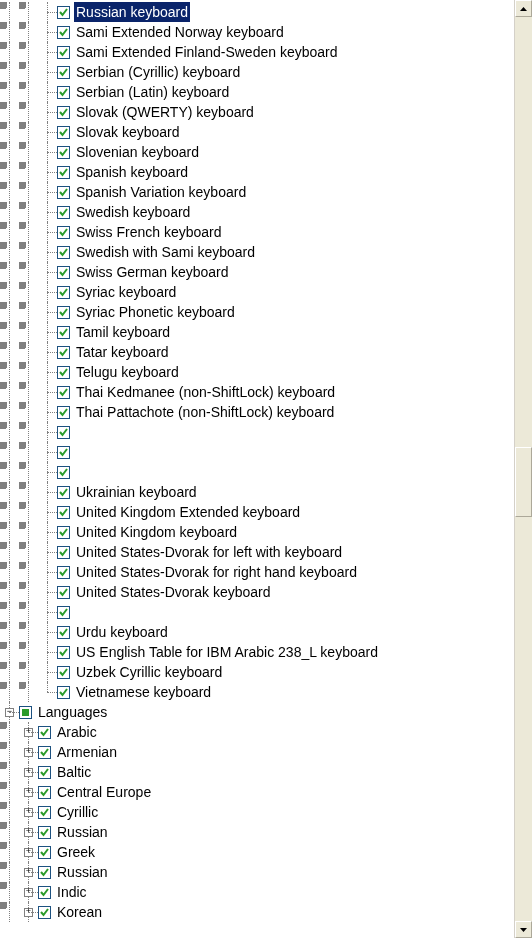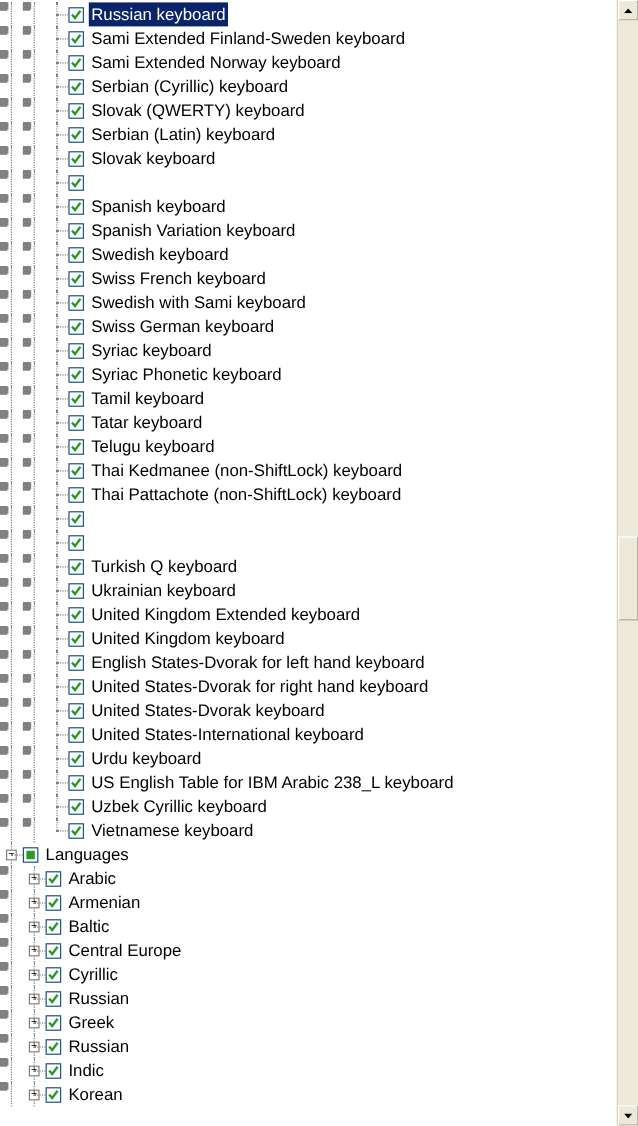--- a/index.html
+++ b/index.html
@@ -187,86 +187,87 @@
       </div>
       <div class="row">
         <span class="conn v"></span>
         <span class="conn v"></span>
         <span class="conn tee"></span>
         <span class="checkbox checked">
           <svg width="11" height="11" viewBox="0 0 11 11">
             <path d="M2 5 L4.5 8 L9 2" stroke="#2a9b2a" stroke-width="2" fill="none"></path>
           </svg>
         </span>
+        <span class="label">Sami Extended Norway keyboard</span>
+      </div>
+      <div class="row">
+        <span class="conn v"></span>
+        <span class="conn v"></span>
+        <span class="conn tee"></span>
+        <span class="checkbox checked">
+          <svg width="11" height="11" viewBox="0 0 11 11">
+            <path d="M2 5 L4.5 8 L9 2" stroke="#2a9b2a" stroke-width="2" fill="none"></path>
+          </svg>
+        </span>
         <span class="label">Sami Extended Finland-Sweden keyboard</span>
       </div>
       <div class="row">
         <span class="conn v"></span>
         <span class="conn v"></span>
         <span class="conn tee"></span>
         <span class="checkbox checked">
           <svg width="11" height="11" viewBox="0 0 11 11">
             <path d="M2 5 L4.5 8 L9 2" stroke="#2a9b2a" stroke-width="2" fill="none"></path>
           </svg>
         </span>
-        <span class="label">Sami Extended Norway keyboard</span>
-      </div>
-      <div class="row">
-        <span class="conn v"></span>
-        <span class="conn v"></span>
-        <span class="conn tee"></span>
-        <span class="checkbox checked">
-          <svg width="11" height="11" viewBox="0 0 11 11">
-            <path d="M2 5 L4.5 8 L9 2" stroke="#2a9b2a" stroke-width="2" fill="none"></path>
-          </svg>
-        </span>
         <span class="label">Serbian (Cyrillic) keyboard</span>
       </div>
       <div class="row">
         <span class="conn v"></span>
         <span class="conn v"></span>
         <span class="conn tee"></span>
         <span class="checkbox checked">
           <svg width="11" height="11" viewBox="0 0 11 11">
             <path d="M2 5 L4.5 8 L9 2" stroke="#2a9b2a" stroke-width="2" fill="none"></path>
           </svg>
         </span>
+        <span class="label">Serbian (Latin) keyboard</span>
+      </div>
+      <div class="row">
+        <span class="conn v"></span>
+        <span class="conn v"></span>
+        <span class="conn tee"></span>
+        <span class="checkbox checked">
+          <svg width="11" height="11" viewBox="0 0 11 11">
+            <path d="M2 5 L4.5 8 L9 2" stroke="#2a9b2a" stroke-width="2" fill="none"></path>
+          </svg>
+        </span>
         <span class="label">Slovak (QWERTY) keyboard</span>
       </div>
       <div class="row">
         <span class="conn v"></span>
         <span class="conn v"></span>
         <span class="conn tee"></span>
         <span class="checkbox checked">
           <svg width="11" height="11" viewBox="0 0 11 11">
             <path d="M2 5 L4.5 8 L9 2" stroke="#2a9b2a" stroke-width="2" fill="none"></path>
           </svg>
         </span>
-        <span class="label">Serbian (Latin) keyboard</span>
-      </div>
-      <div class="row">
-        <span class="conn v"></span>
-        <span class="conn v"></span>
-        <span class="conn tee"></span>
-        <span class="checkbox checked">
-          <svg width="11" height="11" viewBox="0 0 11 11">
-            <path d="M2 5 L4.5 8 L9 2" stroke="#2a9b2a" stroke-width="2" fill="none"></path>
-          </svg>
-        </span>
         <span class="label">Slovak keyboard</span>
       </div>
       <div class="row">
         <span class="conn v"></span>
         <span class="conn v"></span>
         <span class="conn tee"></span>
         <span class="checkbox checked">
           <svg width="11" height="11" viewBox="0 0 11 11">
             <path d="M2 5 L4.5 8 L9 2" stroke="#2a9b2a" stroke-width="2" fill="none"></path>
           </svg>
         </span>
+        <span class="label">Slovenian keyboard</span>
       </div>
       <div class="row">
         <span class="conn v"></span>
         <span class="conn v"></span>
         <span class="conn tee"></span>
         <span class="checkbox checked">
           <svg width="11" height="11" viewBox="0 0 11 11">
             <path d="M2 5 L4.5 8 L9 2" stroke="#2a9b2a" stroke-width="2" fill="none"></path>
           </svg>
         </span>
@@ -426,21 +427,20 @@
       </div>
       <div class="row">
         <span class="conn v"></span>
         <span class="conn v"></span>
         <span class="conn tee"></span>
         <span class="checkbox checked">
           <svg width="11" height="11" viewBox="0 0 11 11">
             <path d="M2 5 L4.5 8 L9 2" stroke="#2a9b2a" stroke-width="2" fill="none"></path>
           </svg>
         </span>
-        <span class="label">Turkish Q keyboard</span>
       </div>
       <div class="row">
         <span class="conn v"></span>
         <span class="conn v"></span>
         <span class="conn tee"></span>
         <span class="checkbox checked">
           <svg width="11" height="11" viewBox="0 0 11 11">
             <path d="M2 5 L4.5 8 L9 2" stroke="#2a9b2a" stroke-width="2" fill="none"></path>
           </svg>
         </span>
@@ -470,21 +470,21 @@
       </div>
       <div class="row">
         <span class="conn v"></span>
         <span class="conn v"></span>
         <span class="conn tee"></span>
         <span class="checkbox checked">
           <svg width="11" height="11" viewBox="0 0 11 11">
             <path d="M2 5 L4.5 8 L9 2" stroke="#2a9b2a" stroke-width="2" fill="none"></path>
           </svg>
         </span>
-        <span class="label">English States-Dvorak for left hand keyboard</span>
+        <span class="label">United States-Dvorak for left with keyboard</span>
       </div>
       <div class="row">
         <span class="conn v"></span>
         <span class="conn v"></span>
         <span class="conn tee"></span>
         <span class="checkbox checked">
           <svg width="11" height="11" viewBox="0 0 11 11">
             <path d="M2 5 L4.5 8 L9 2" stroke="#2a9b2a" stroke-width="2" fill="none"></path>
           </svg>
         </span>
@@ -503,21 +503,20 @@
       </div>
       <div class="row">
         <span class="conn v"></span>
         <span class="conn v"></span>
         <span class="conn tee"></span>
         <span class="checkbox checked">
           <svg width="11" height="11" viewBox="0 0 11 11">
             <path d="M2 5 L4.5 8 L9 2" stroke="#2a9b2a" stroke-width="2" fill="none"></path>
           </svg>
         </span>
-        <span class="label">United States-International keyboard</span>
       </div>
       <div class="row">
         <span class="conn v"></span>
         <span class="conn v"></span>
         <span class="conn tee"></span>
         <span class="checkbox checked">
           <svg width="11" height="11" viewBox="0 0 11 11">
             <path d="M2 5 L4.5 8 L9 2" stroke="#2a9b2a" stroke-width="2" fill="none"></path>
           </svg>
         </span>

